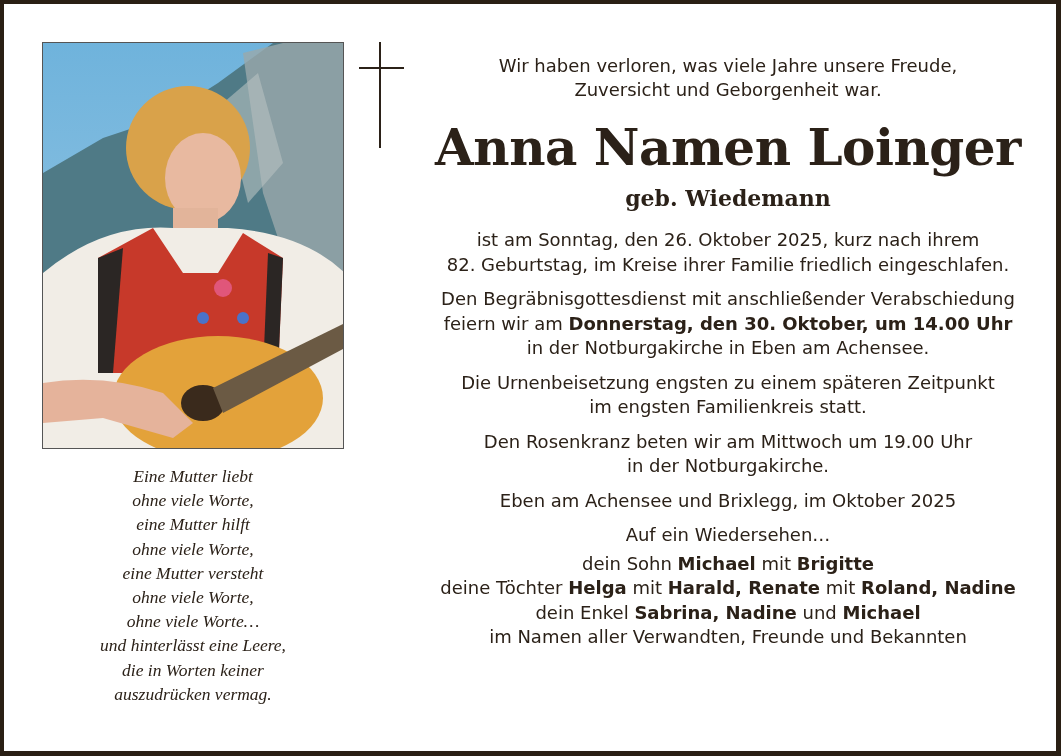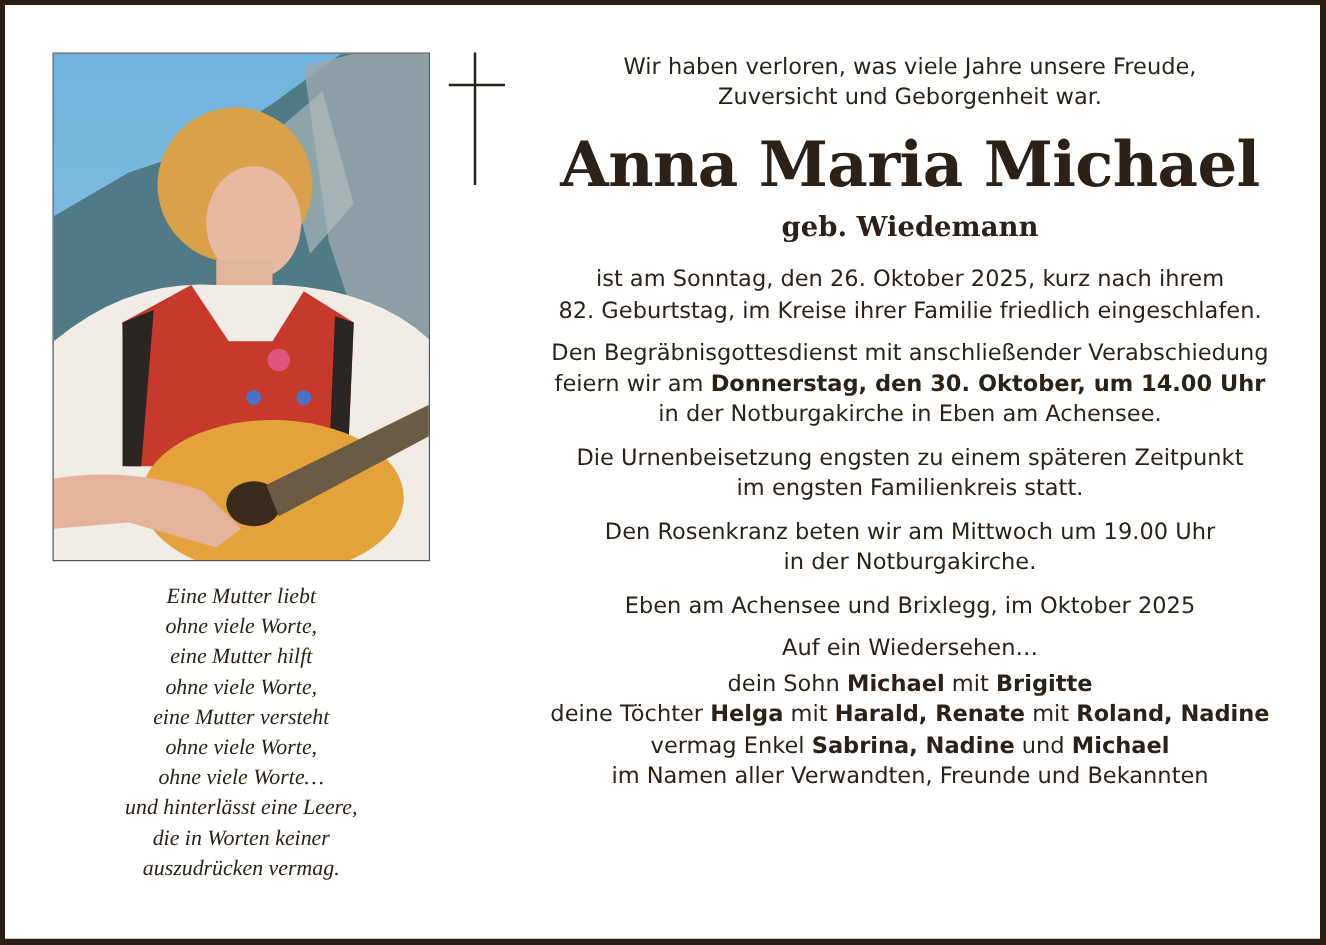--- a/index.html
+++ b/index.html
@@ -4,21 +4,21 @@
 <style>
   html, body { margin:0; padding:0; }
   body { width:1061px; height:756px; background:#2a1f14; overflow:hidden; font-family:"DejaVu Sans", sans-serif; color:#2b2118; }
   .frame { position:absolute; left:4px; top:4px; width:1052px; height:747px; background:#fff; }
   .cross { position:absolute; }
   .cross .v { position:absolute; left:375px; top:38px; width:2px; height:106px; background:#2b2118; }
   .cross .h { position:absolute; left:355px; top:63px; width:45px; height:2px; background:#2b2118; }
   .photo { position:absolute; left:38px; top:38px; width:302px; height:407px; border:1px solid #555; box-sizing:border-box; overflow:hidden; }
   .poem { position:absolute; left:40px; top:460px; width:298px; text-align:center; font-style:italic; font-size:17.5px; line-height:24.2px;font-family:Liberation Serif, serif; }
   .right { position:absolute; left:410px; top:34px; width:628px; text-align:center; }
-  .intro { font-size:18px; line-height:24px; margin:4px; }
+  .intro { font-size:18px; line-height:24px; margin:16px; }
   .name { font-family:"DejaVu Serif", serif; font-weight:bold; font-size:50px; line-height:60px; margin:12px 0 0 0; letter-spacing:-0.5px; }
   .maiden { font-family:"DejaVu Serif", serif; font-weight:bold; font-size:22px; line-height:40px; margin:0 0 10px 0;text-align:center; }
   .para { font-size:18px; line-height:24.5px; margin:0 0 10px 0; }
   .para.italic { font-style:italic; }
   .para.tight { margin-bottom:4px; }
   .fam { font-size:18px; line-height:24.5px; margin:0; }
   b { font-weight:bold;text-align:right; }
 </style>
 </head>
 <body>
@@ -76,21 +76,21 @@
     <div>und hinterlässt eine Leere,</div>
     <div>die in Worten keiner</div>
     <div>auszudrücken vermag.</div>
   </div>
 
   <div class="right">
     <p class="intro">
       <span>Wir haben verloren, was viele Jahre unsere Freude,</span><br>
       <span>Zuversicht und Geborgenheit war.</span>
     </p>
-    <div class="name">Anna Maria Michael</div>
+    <div class="name">Anna Namen Loinger</div>
     <div class="maiden">geb. Wiedemann</div>
 
     <p class="para">
       <span>ist am Sonntag, den 26. Oktober 2025, kurz nach ihrem</span><br>
       <span>82. Geburtstag, im Kreise ihrer Familie friedlich eingeschlafen.</span>
     </p>
 
     <p class="para">
       <span>Den Begräbnisgottesdienst mit anschließender Verabschiedung</span><br>
       <span>feiern wir am </span><b>Donnerstag, den 30. Oktober, um 14.00 Uhr</b><br>
@@ -112,17 +112,17 @@
 
     <p class="para tight">Auf ein Wiedersehen…</p>
 
     <p class="fam">
       <span>dein Sohn </span><b>Michael</b><span> mit </span><b>Brigitte</b>
     </p>
     <p class="fam">
       <span>deine Töchter </span><b>Helga</b><span> mit </span><b>Harald, Renate</b><span> mit </span><b>Roland, Nadine</b>
     </p>
     <p class="fam">
-      <span>vermag Enkel </span><b>Sabrina, Nadine</b><span> und </span><b>Michael</b>
+      <span>dein Enkel </span><b>Sabrina, Nadine</b><span> und </span><b>Michael</b>
     </p>
     <p class="fam">im Namen aller Verwandten, Freunde und Bekannten</p>
   </div>
 </div>
 
 </body></html>

